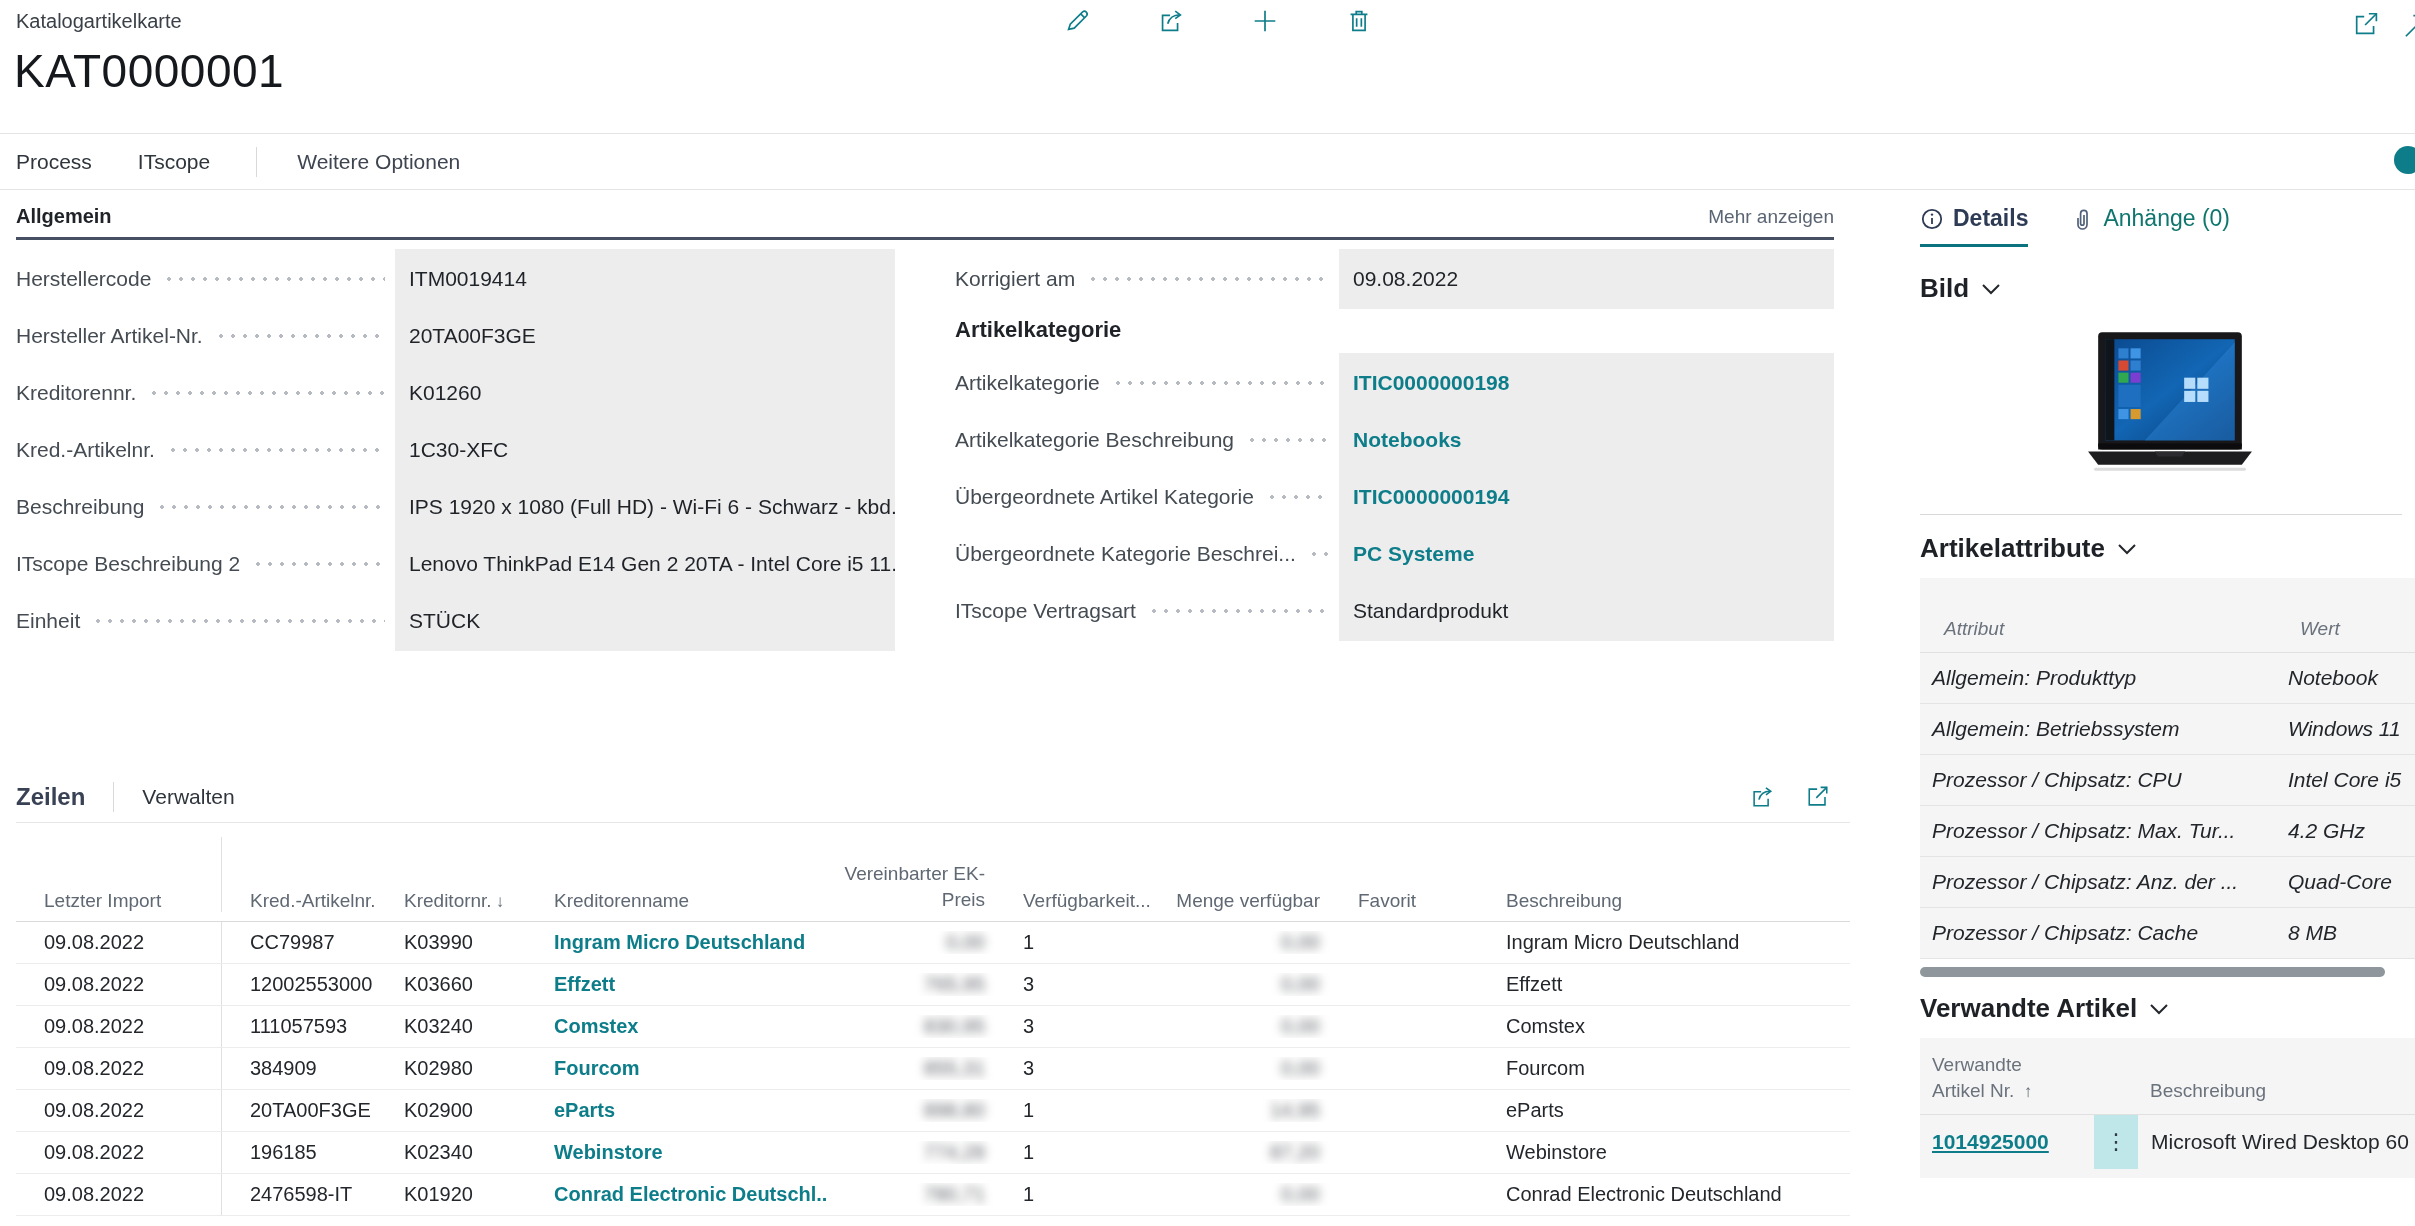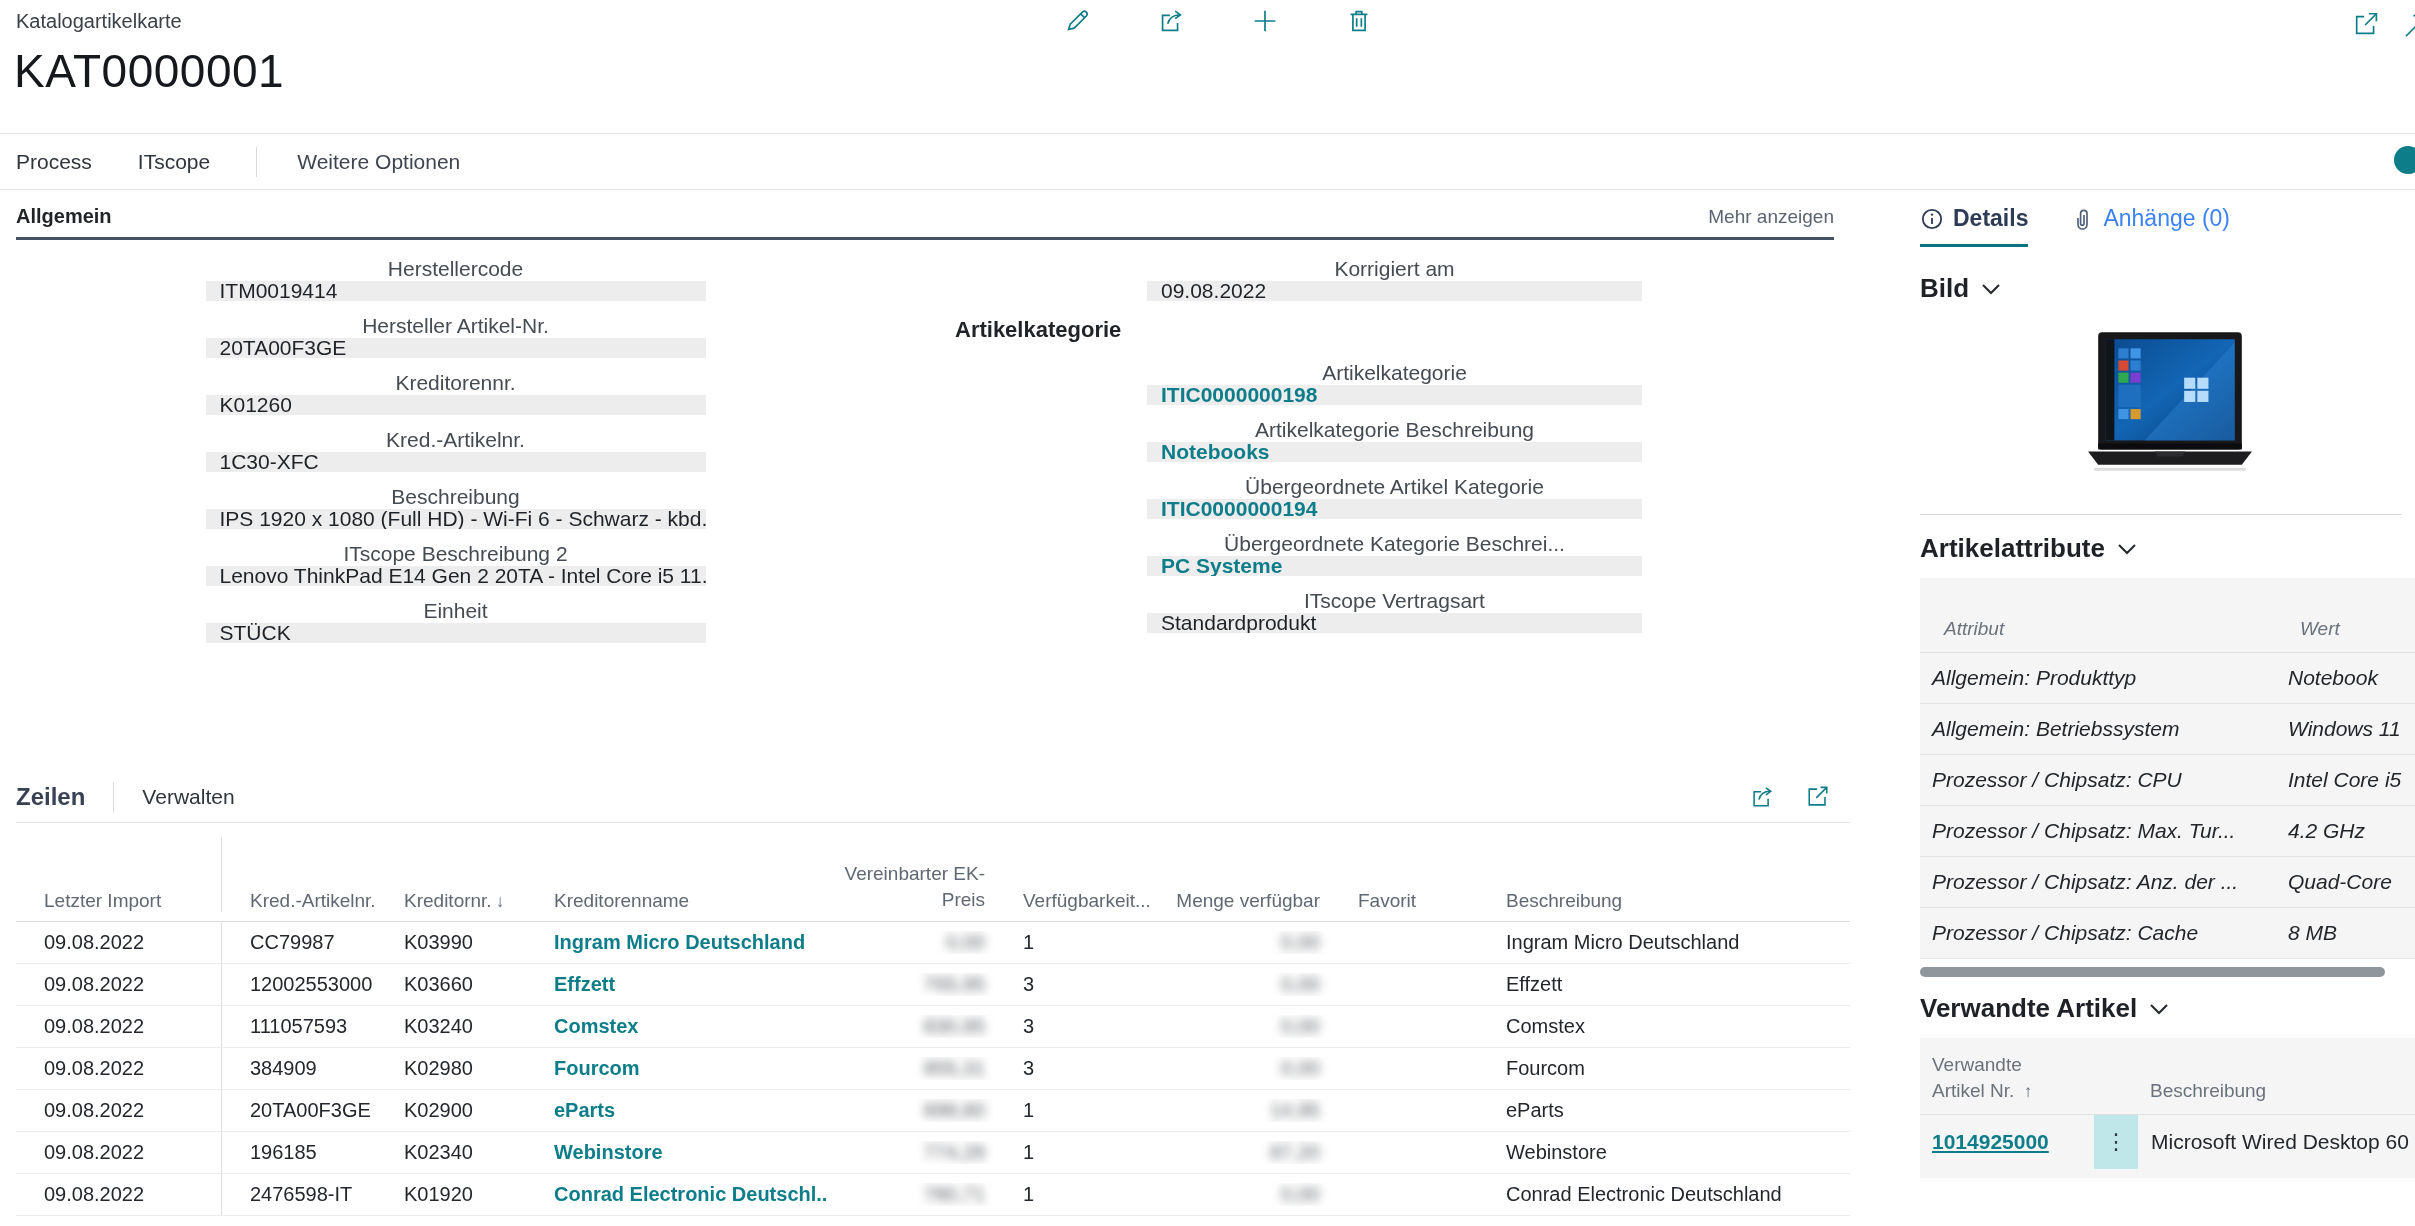--- a/index.html
+++ b/index.html
@@ -22,21 +22,21 @@
   .ribbon-dot { position:absolute; left:2394px; top:146px; width:28px; height:28px; border-radius:50%; background:#0e7d8a; }
 
   
   .allgemein { position:absolute; left:16px; top:205px; width:1818px; }
   .sec-head { display:flex; align-items:flex-end; border-bottom:3px solid #475063; padding-bottom:9px; }
   .sec-head h2 { font-size:20px; font-weight:700; color:#1f2328; }
   .show-more { margin-left:auto; font-size:19px; color:#5a6472; cursor:pointer; }
   .fields { display:flex; margin-top:17px; }
   .fcol { width:880px; }
   .fcol + .fcol { margin-left:60px; }
-  .frow { display:flex; align-items:center; height:44px; margin-bottom:13px;flex-direction:column; }
+  .frow { display:flex; align-items:center; height:44px; margin-bottom:13px; }
   .flabel { font-size:21px; color:#444b52; white-space:nowrap; }
   .dots { flex:1; height:4px; margin:0 10px 0 12px; background-image:radial-gradient(circle,#b6bbc2 1.7px,transparent 1.8px); background-size:12px 4px; background-repeat:repeat-x; }
   .fval { width:500px; height:60px; background:#ededee; display:flex; align-items:center; padding:0 14px; font-size:21px; color:#1f2328; white-space:nowrap; overflow:hidden; }
   .fcol.right .fval { width:495px; }
   .subhead { font-size:22px; font-weight:700; color:#1f2328; margin:16px 0 18px; }
   .link { color:#0e7d8a; cursor:pointer; text-decoration:none;font-weight:bold; }
 
   
   .zeilen { position:absolute; left:16px; top:771px; width:1834px; }
   .zbar { display:flex; align-items:center; height:52px; border-bottom:1px solid #e6e6e6; }
@@ -54,21 +54,21 @@
   .td.frozen, .th.frozen { border-right:1px solid #e0e0e0; height:100%; display:flex; align-items:center; }
   .th.frozen { align-items:flex-end; }
   .blur { filter:blur(5px); color:#5e6166; }
   .sort { font-size:17px; margin-left:4px; color:#5f6873; }
 
   
   .pane { position:absolute; left:1905px; top:205px; width:515px; height:1021px; padding-left:15px; }
   .tabs { display:flex; gap:42px; }
   .tab { display:flex; align-items:center; gap:9px; padding-bottom:12px; border-bottom:3px solid transparent; cursor:pointer; font-size:23px; }
   .tab.active { font-weight:700; color:#2e3b55; border-bottom-color:#0d727f; }
-  .tab.idle { color:#3b82f6; }
+  .tab.idle { color:#0f766e; }
   .ph { display:flex; align-items:center; gap:12px; margin-top:26px; font-size:26px; font-weight:700; color:#1e2227; cursor:pointer; }
   .imgwrap { height:196px; display:flex; align-items:center; justify-content:center; margin-top:4px; }
   .pane hr { border:none; border-top:1px solid #d8d8d8; margin-top:10px; width:482px; }
   .pblock { background:#f5f5f6; margin-top:14px; width:520px; }
   .ablock { padding-top:40px; }
   .agrid { display:grid; grid-template-columns:356px 1fr; }
   .ahead { font-size:19px; color:#6a727c; padding:0 0 12px 12px; border-bottom:1px solid #e0e0e0; }
   .arow { height:51px; align-items:center; border-bottom:1px solid #e4e4e6; font-size:21px; color:#22262a; }
   .acell { padding-left:12px; white-space:nowrap; overflow:visible;font-style:italic; }
   .hscroll { margin-top:8px; width:495px; height:10px; }

